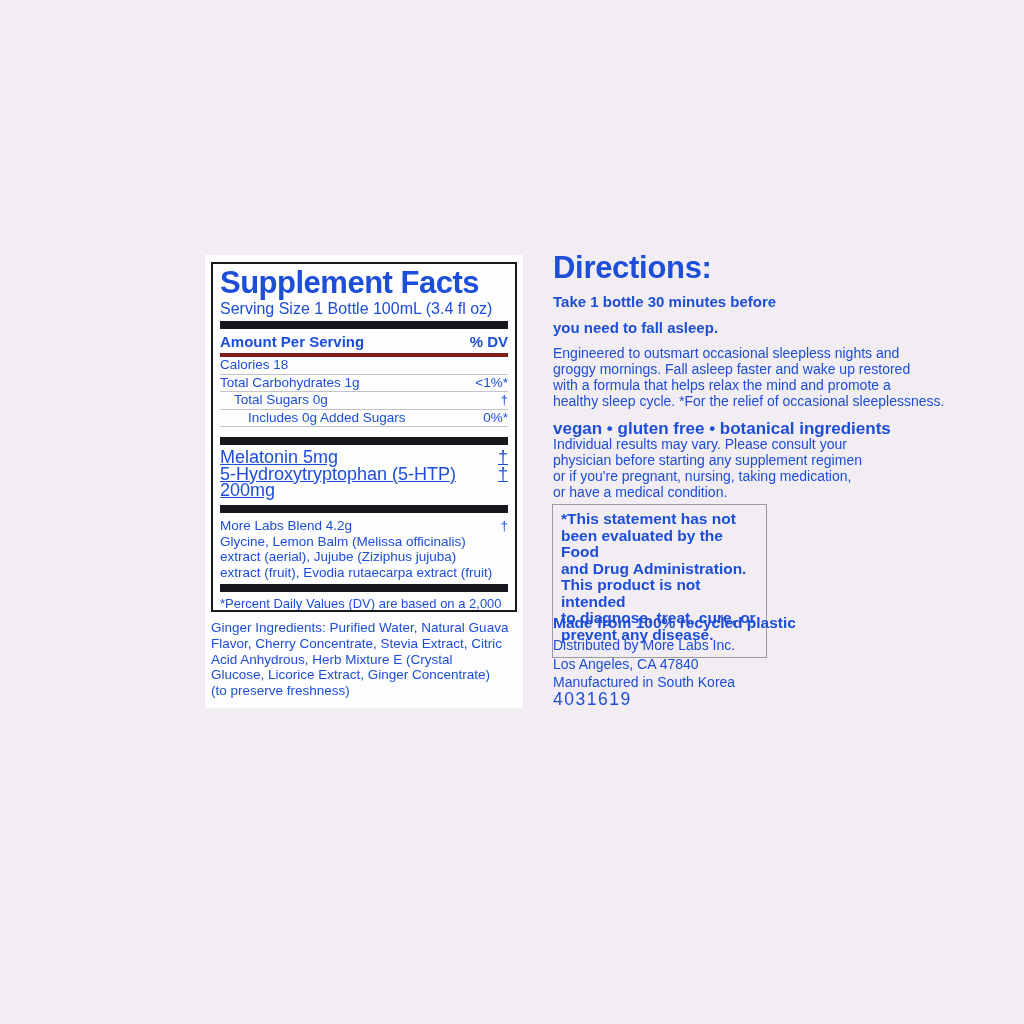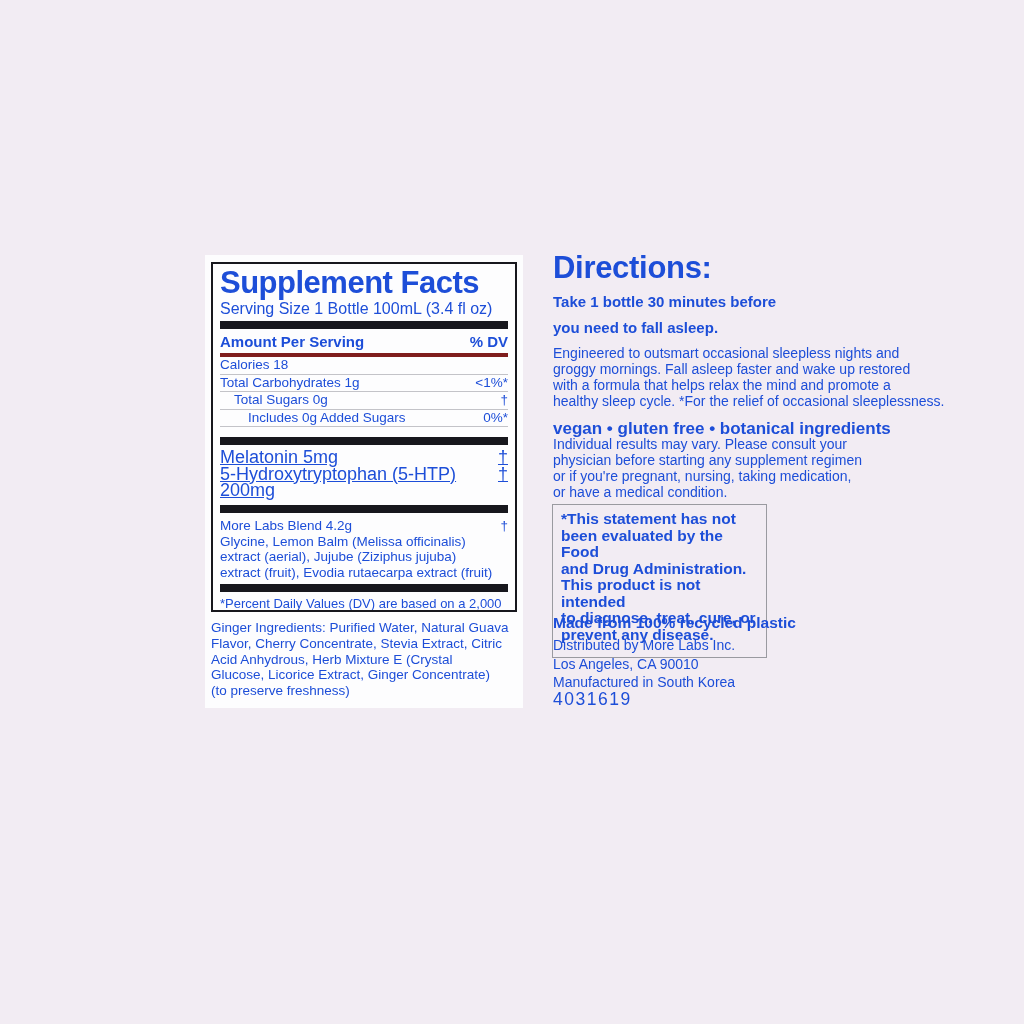--- a/index.html
+++ b/index.html
@@ -161,19 +161,19 @@
     <div>and Drug Administration.</div>
     <div>This product is not intended</div>
     <div>to diagnose, treat, cure, or</div>
     <div>prevent any disease.</div>
   </div>
 
   <div class="recycled">Made from 100% recycled plastic</div>
 
   <div class="distributor">
     <div>Distributed by More Labs Inc.</div>
-    <div>Los Angeles, CA 90010</div>
+    <div>Los Angeles, CA 47840</div>
     <div>Manufactured in South Korea</div>
   </div>
 
   <div class="prod-code">4031619</div>
 
 </div>
 
 </body></html>

